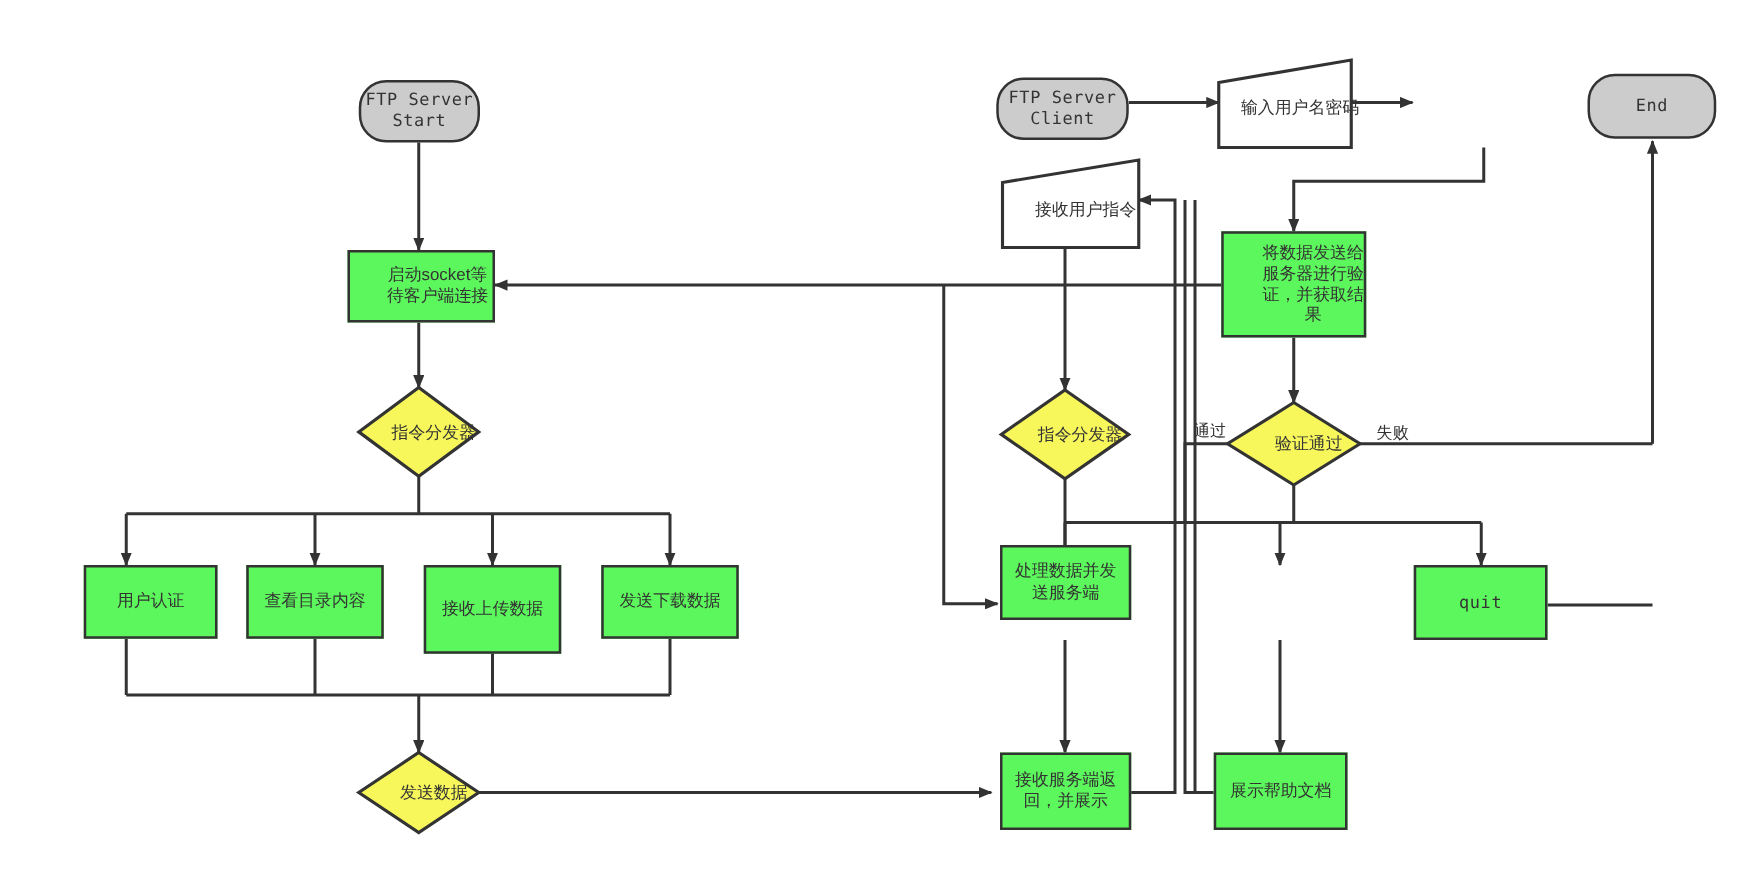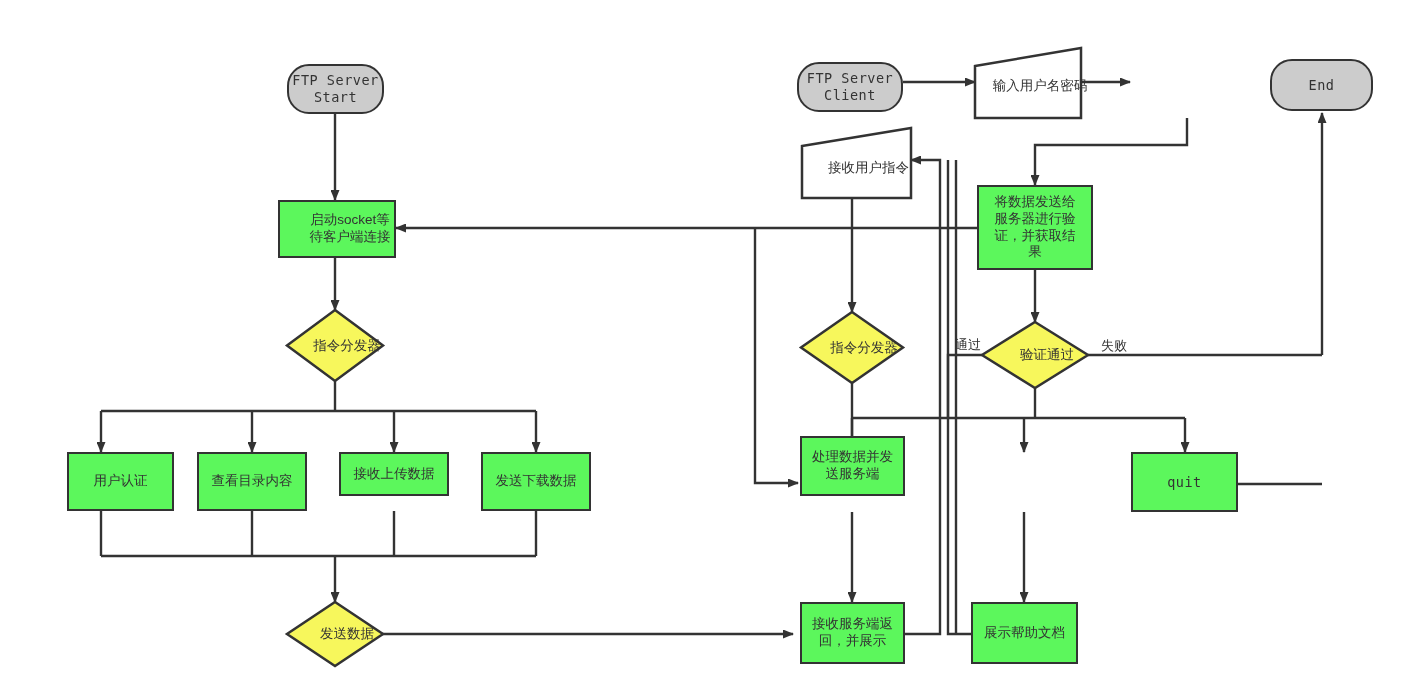--- a/index.html
+++ b/index.html
@@ -113,21 +113,21 @@
   <div class="dectxt" style="left:287px;top:332px;width:96px;height:27px;">
     <span>指令分发器</span>
   </div>
 
   <div class="node proc" style="left:48px;top:452px;width:107px;height:59px;margin-left:19px;">
     <span>用户认证</span>
   </div>
   <div class="node proc" style="left:197px;top:452px;width:110px;height:59px;">
     <span>查看目录内容</span>
   </div>
-  <div class="node proc" style="left:339px;top:452px;width:110px;height:44px;">
+  <div class="node proc" style="left:339px;top:452px;width:110px;height:71px;">
     <span>接收上传数据</span>
   </div>
   <div class="node proc" style="left:481px;top:452px;width:110px;height:59px;">
     <span>发送下载数据</span>
   </div>
 
   <div class="dectxt" style="left:287px;top:621px;width:96px;height:26px;">
     <span>发送数据</span>
   </div>
 
@@ -144,21 +144,21 @@
 
 
   <div class="node term" style="left:1270px;top:59px;width:103px;height:52px;">
     <span>End</span>
   </div>
 
   <div class="dectxt" style="left:802px;top:154px;width:109px;height:28px;">
     <span>接收用户指令</span>
   </div>
 
-  <div class="node proc" style="left:977px;top:185px;width:116px;height:85px;">
+  <div class="node proc" style="left:977px;top:185px;width:116px;height:85px;justify-content:flex-end;">
     <div>
       <div>将数据发送给</div>
       <div>服务器进行验</div>
       <div>证，并获取结</div>
       <div>果</div>
     </div>
   </div>
 
   <div class="dectxt" style="left:804px;top:334px;width:96px;height:27px;">
     <span>指令分发器</span>

